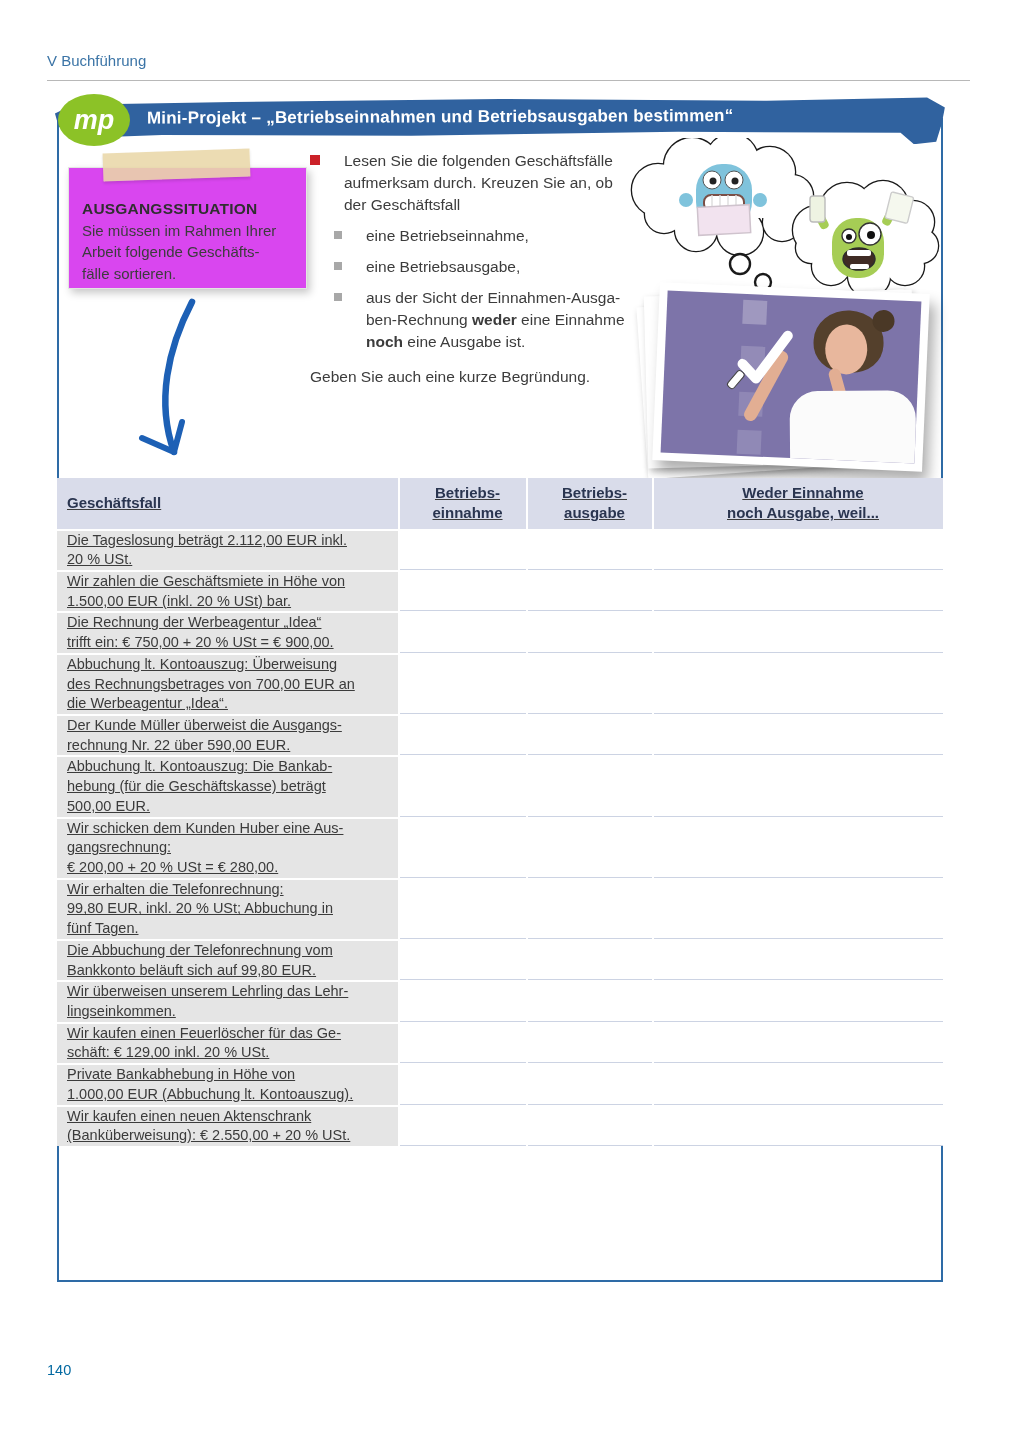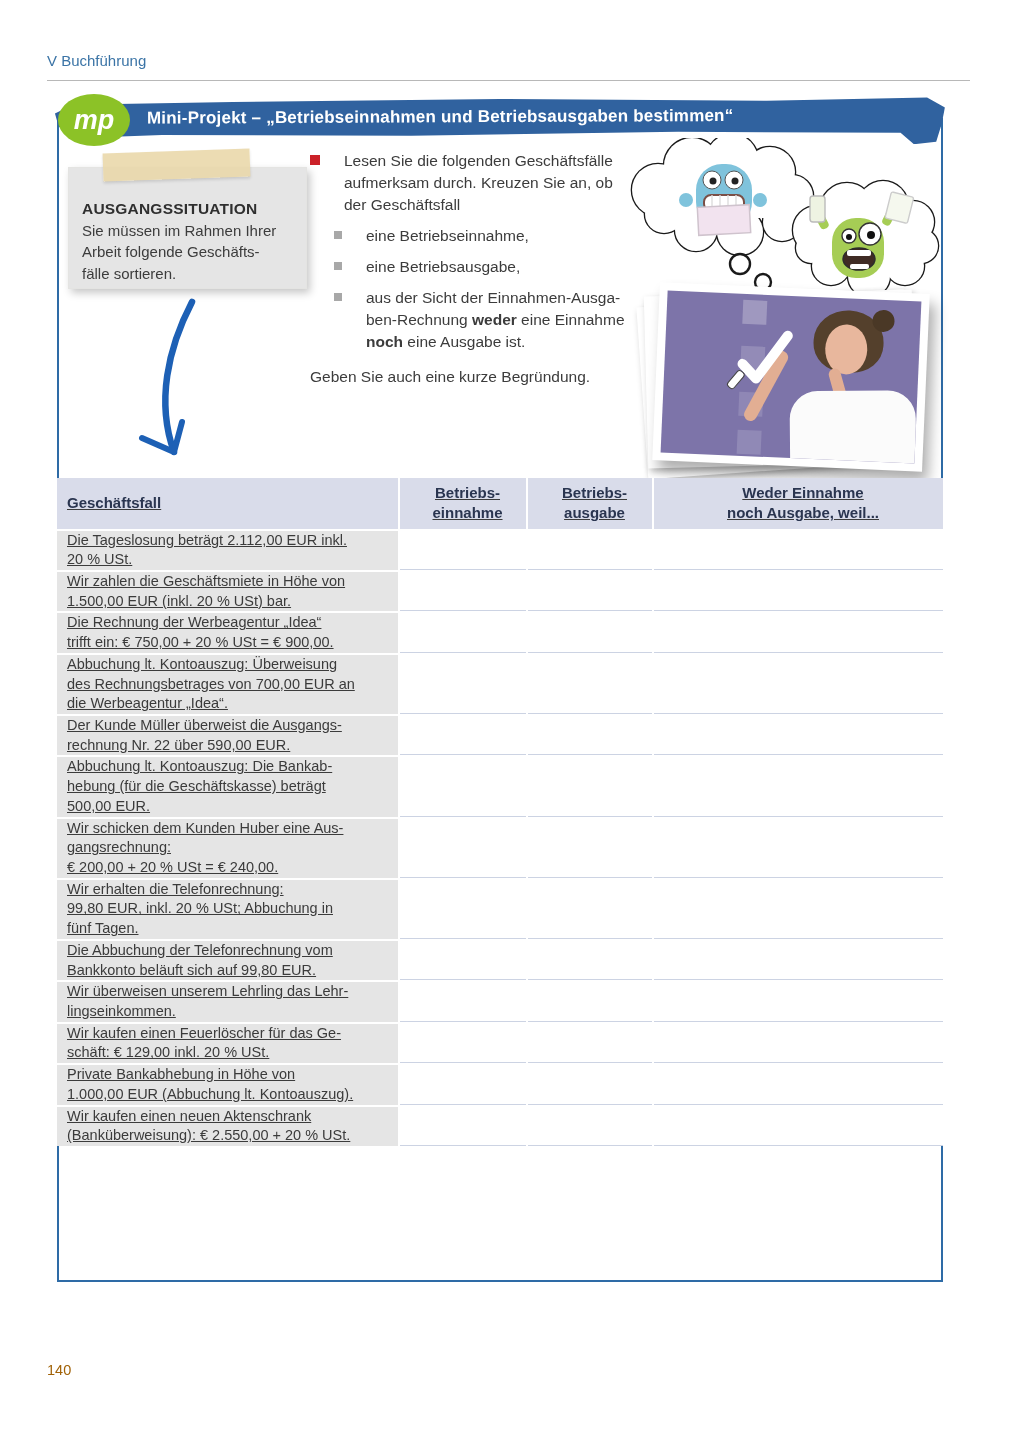--- a/index.html
+++ b/index.html
@@ -18,21 +18,21 @@
   
   #banner { position:absolute; left:55px; top:98px; width:890px; height:48px; background:#30629f;
     z-index:3; transform:rotate(-0.25deg);
     clip-path:polygon(0% 28%,2% 10%,20% 6%,50% 2%,80% 8%,98% 3%,100% 24%,99.6% 60%,99% 95%,96.5% 100%,95% 76%,70% 72%,40% 78%,12% 74%,2% 80%,0.4% 55%); }
   #banner-title { position:absolute; left:92px; top:9px; color:#ffffff; font-weight:bold; font-size:17px; letter-spacing:.2px; }
   #mp-logo { position:absolute; left:58px; top:94px; width:72px; height:52px; background:#8cc227;
     border-radius:50%; z-index:4; display:flex; align-items:center; justify-content:center;
     color:#fff; font-weight:bold; font-style:italic; font-size:27px; }
 
   
-  #situation-card { position:absolute; left:68px; top:167px; width:239px; height:122px; background:#e5e5e5;
+  #situation-card { position:absolute; left:68px; top:167px; width:239px; height:122px; background:#d946ef;
     border:1px solid #e4e4e2; box-shadow:3px 4px 8px rgba(0,0,0,.22); z-index:2; padding:32px 13px 0 13px; }
   #situation-title { font-size:15.5px; font-weight:bold; color:#2f2f2f; margin-bottom:2px; letter-spacing:.2px; }
   #situation-body { font-size:15px; line-height:1.42; white-space:pre-line; }
   #situation-tape { position:absolute; left:103px; top:151px; width:147px; height:28px;
     background:rgba(233,215,168,.88); box-shadow:0 2px 3px rgba(0,0,0,.12); transform:rotate(-2deg); z-index:3; }
 
   
   #down-arrow { position:absolute; left:128px; top:296px; z-index:1; }
 
   
@@ -71,21 +71,21 @@
     grid-template-columns:341px 126px 124px 1fr; gap:2px; background:#fff; z-index:2;text-decoration:underline; }
   .th { background:#d9dcea; color:#2a3550; font-weight:bold; font-size:15px; line-height:1.35;
     padding:5px 10px; white-space:pre-line; }
   .th-center { text-align:center; display:flex; align-items:center; justify-content:center;padding-left:19px; }
   .th-left { display:flex; align-items:center; }
   .case-cell { background:#e5e5e5; color:#3b3b3b; font-size:14.5px; line-height:1.36;
     padding:0 10px; white-space:pre-line; }
   .empty-cell { background:#fff; border-bottom:1px solid #ccd3e3; }
 
   
-  #page-number { position:absolute; left:47px; top:1362px; font-size:14.5px; color:#a16207; }
+  #page-number { position:absolute; left:47px; top:1362px; font-size:14.5px; color:#0369a1; }
 </style>
 </head>
 <body>
 
 <div id="page">
 
   <div id="chapter-header">V Buchführung</div>
   <div id="chapter-rule"></div>
 
   <div id="content-frame"></div>
@@ -284,21 +284,21 @@
 
       <div class="case-cell">Abbuchung lt. Kontoauszug: Die Bankab-
 hebung (für die Geschäftskasse) beträgt
 500,00 EUR.</div>
       <div class="empty-cell"></div>
       <div class="empty-cell"></div>
       <div class="empty-cell"></div>
 
       <div class="case-cell">Wir schicken dem Kunden Huber eine Aus-
 gangsrechnung:
-€ 200,00 + 20 % USt = € 240,00.</div>
+€ 200,00 + 20 % USt = € 280,00.</div>
       <div class="empty-cell"></div>
       <div class="empty-cell"></div>
       <div class="empty-cell"></div>
 
       <div class="case-cell">Wir erhalten die Telefonrechnung:
 99,80 EUR, inkl. 20 % USt; Abbuchung in
 fünf Tagen.</div>
       <div class="empty-cell"></div>
       <div class="empty-cell"></div>
       <div class="empty-cell"></div>

